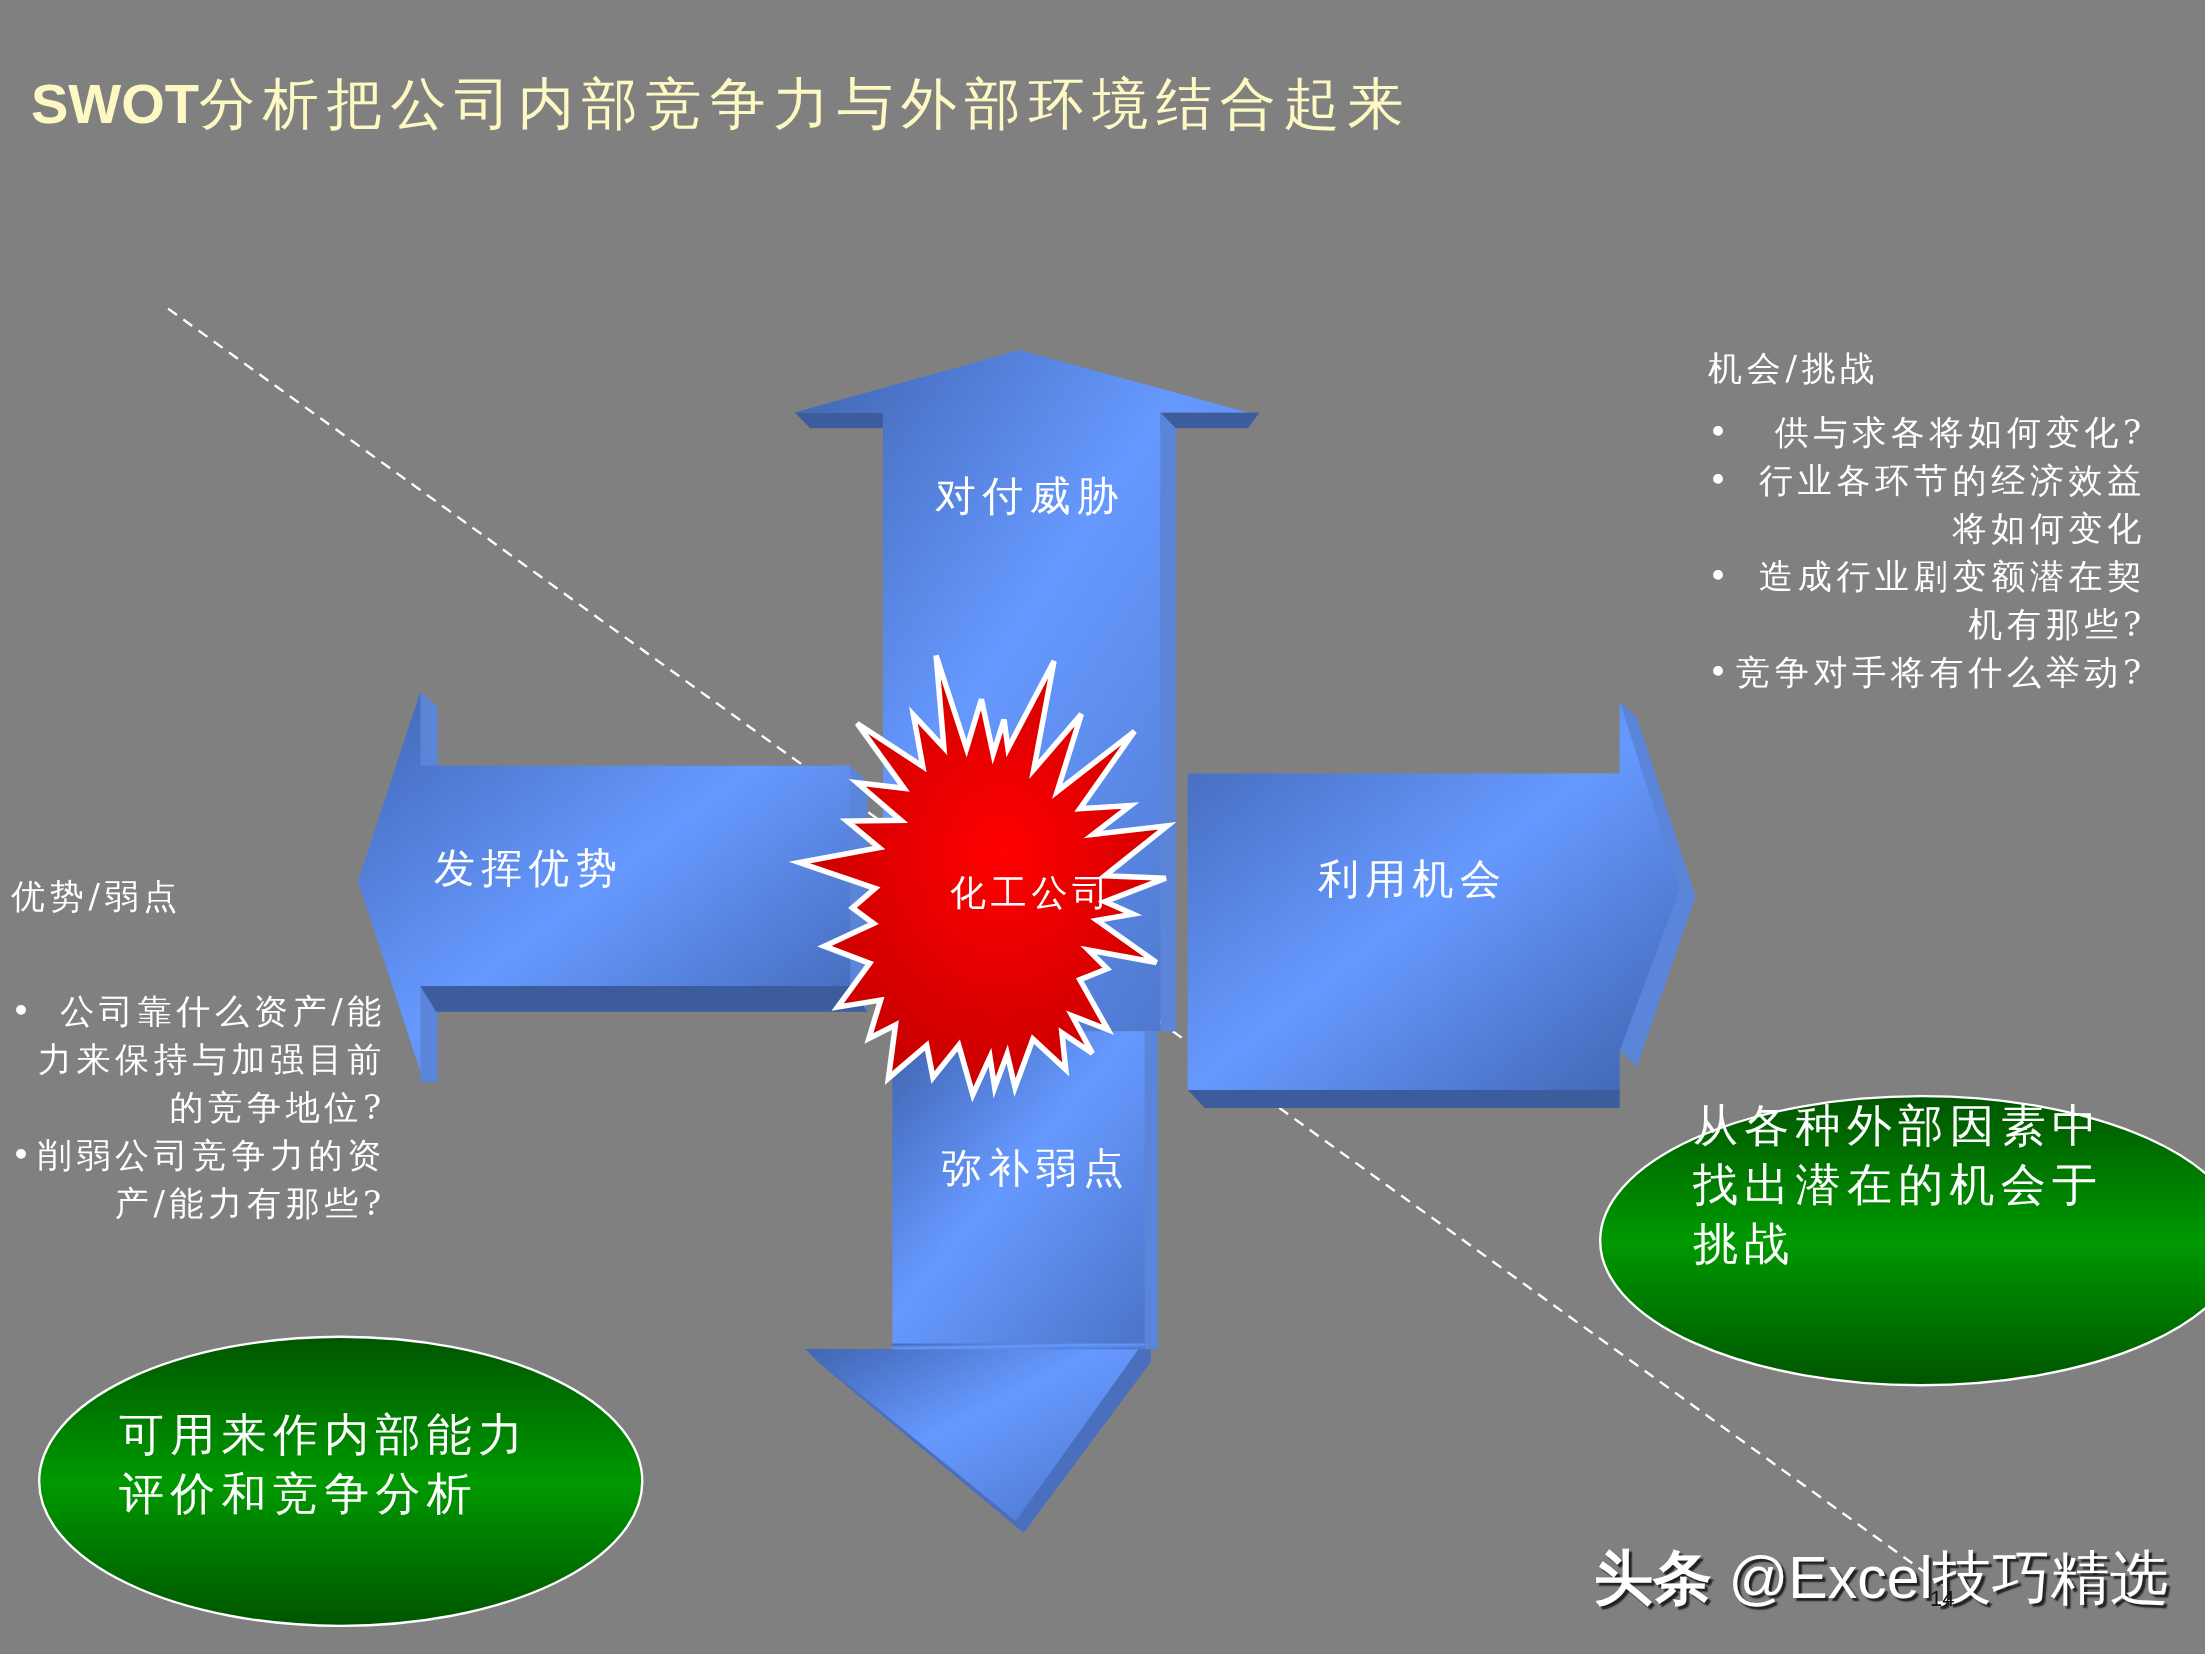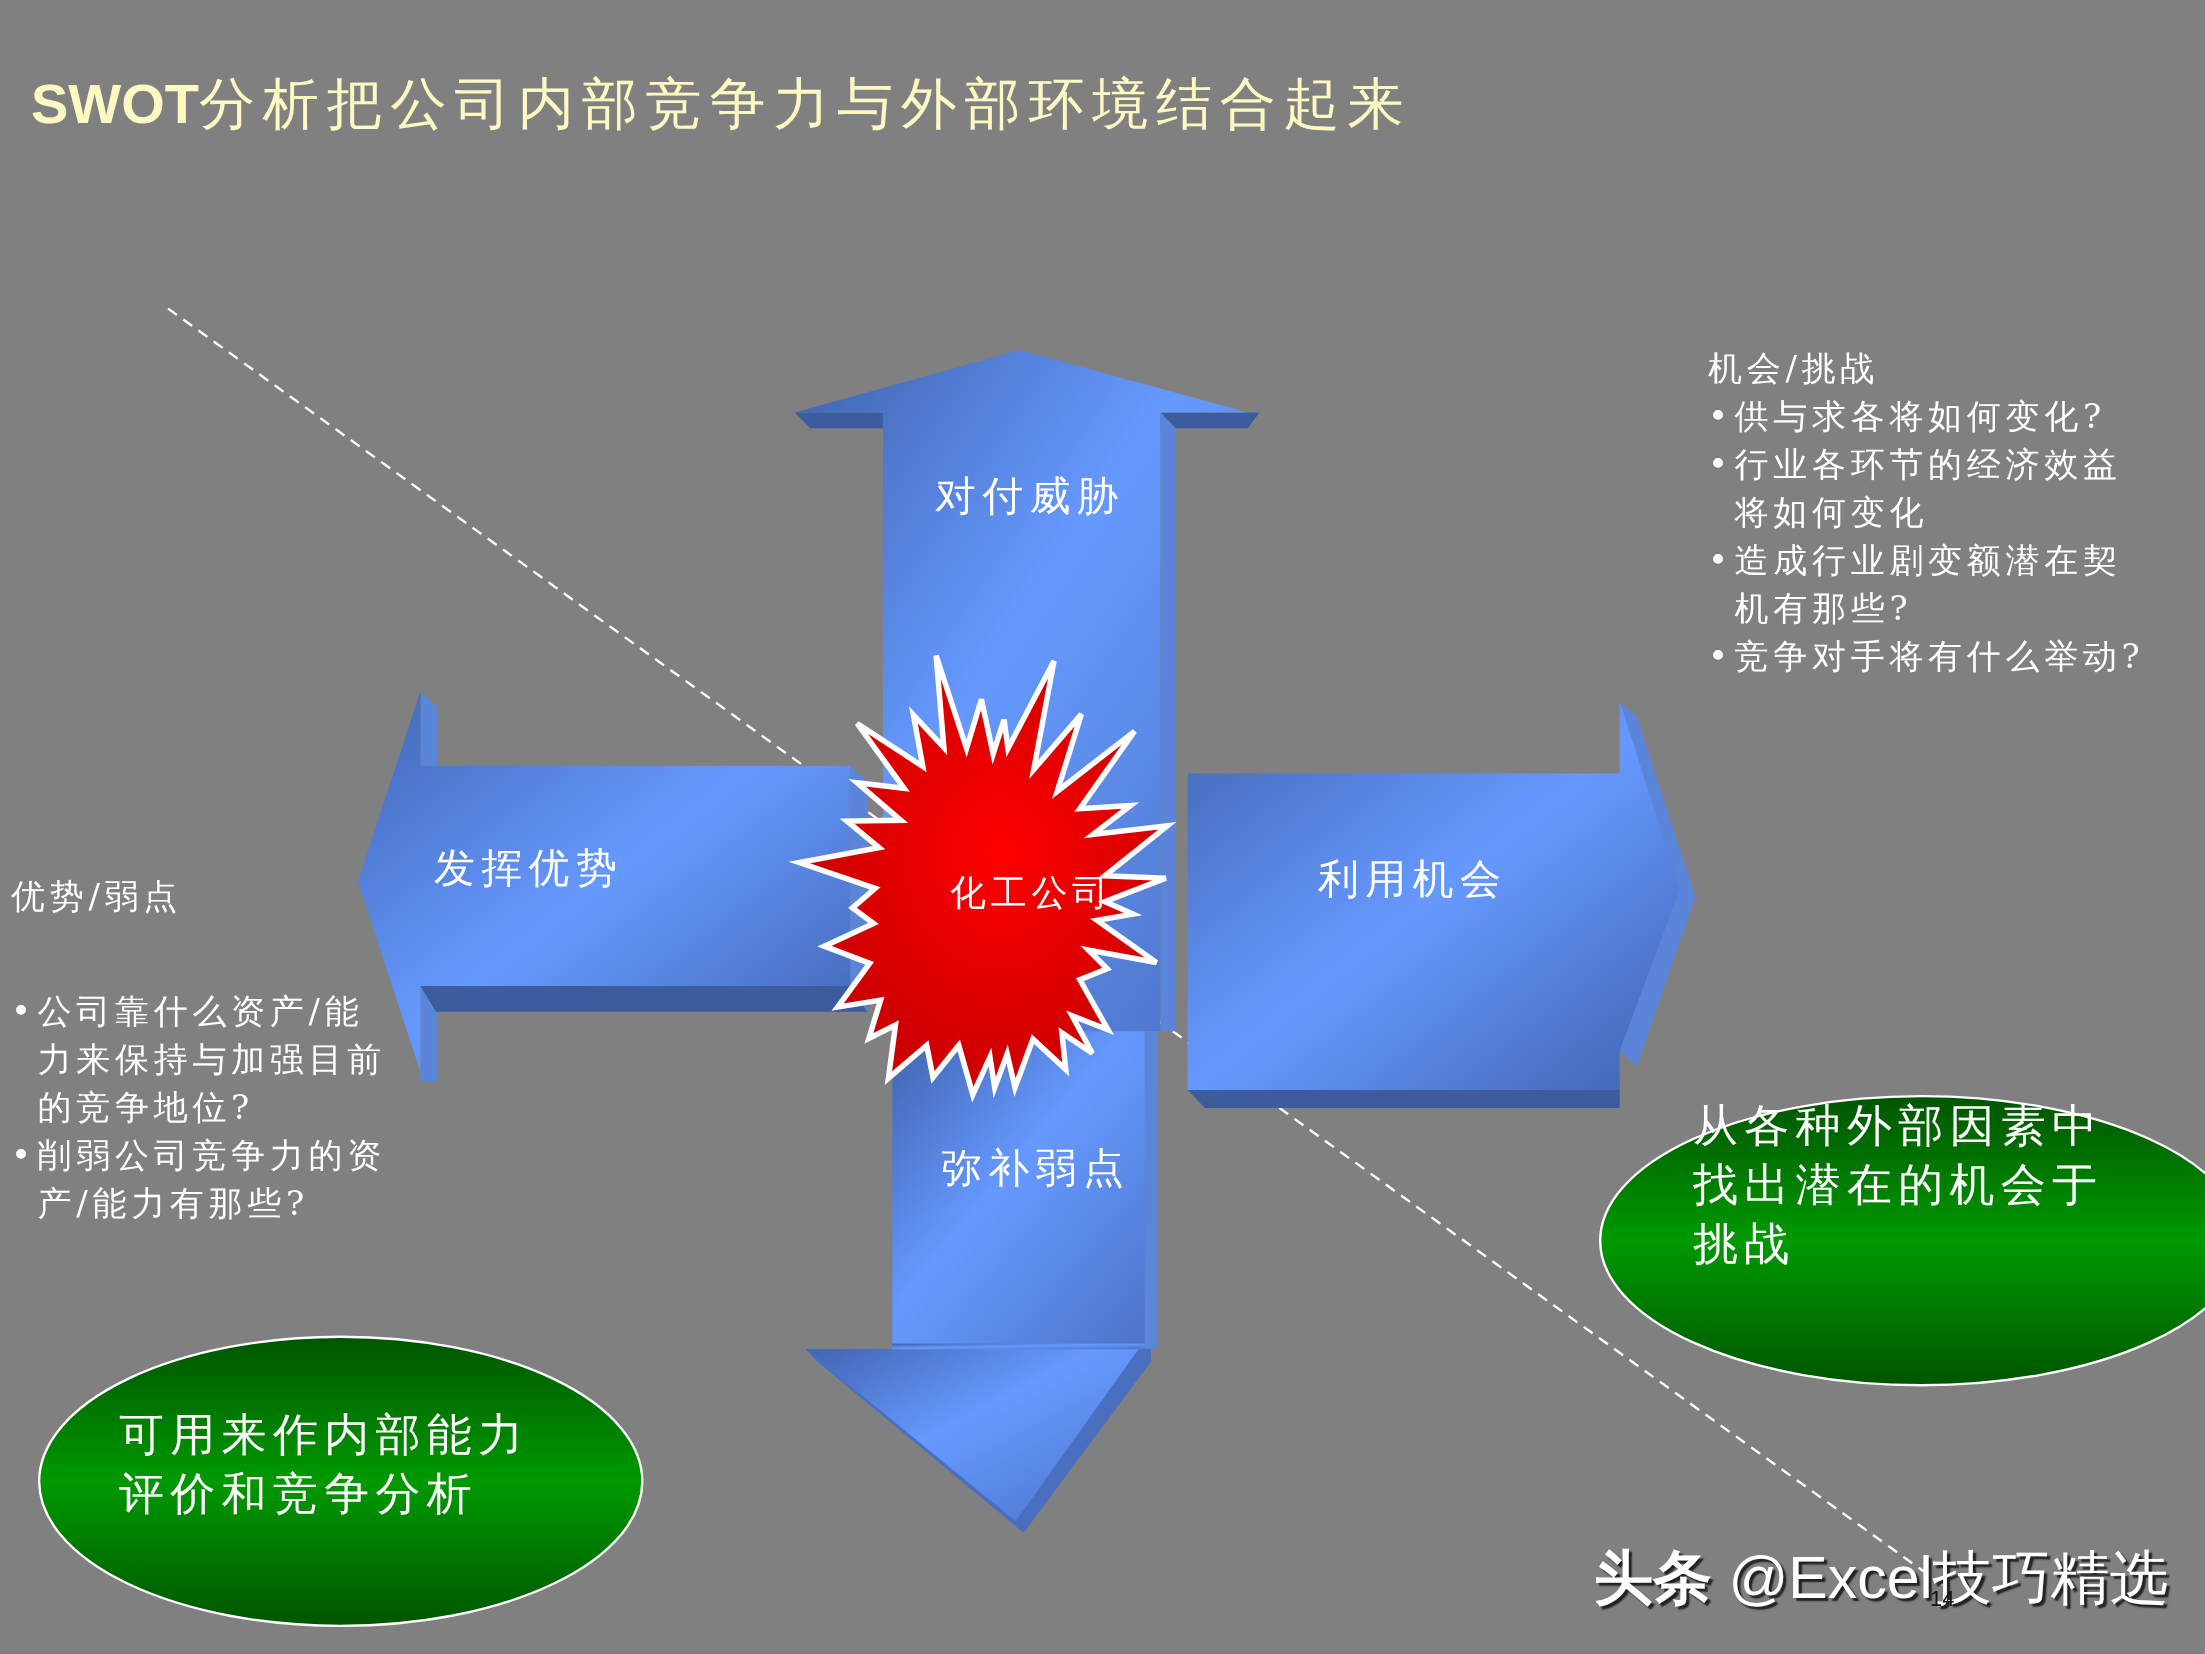--- a/index.html
+++ b/index.html
@@ -14,22 +14,22 @@
     color: #fef9c3; font-size: 56px; line-height: 102px;
     white-space: nowrap; letter-spacing: 7.8px;
   }
   .title .lat { font-family: "Liberation Sans", sans-serif; font-weight: bold; letter-spacing: 0; }
   svg.diagram { position: absolute; left: 0; top: 0; }
   .label {
     position: absolute; color: #ffffff; font-size: 41px; letter-spacing: 6.3px;
     white-space: nowrap;
   }
   .side-block { position: absolute; color: #ffffff; font-size: 34px; line-height: 48px; letter-spacing: 4.7px; }
-  .side-block .head { margin-bottom: 0; }
-  .side-block ul { list-style: none; margin: 0; padding: 0; }
+  .side-block .head { margin-bottom: 16px; }
+  .side-block ul { list-style: none; margin: 0; padding: 0; text-align: right; }
   .side-block li { position: relative; padding-left: 26.6px; }
   .side-block li::before { content: "•"; position: absolute; left: 0; top: 0; }
   .oval-text {
     position: absolute; color: #ffffff; font-size: 45px; line-height: 59px; letter-spacing: 6.3px;
   }
   .watermark {
     position: absolute; left: 1594px; top: 1539px;
     color: #ffffff; font-family: "Liberation Sans", sans-serif; font-size: 59px;
     text-shadow: 3.1px 3.1px 1.6px #222;
     white-space: nowrap;

